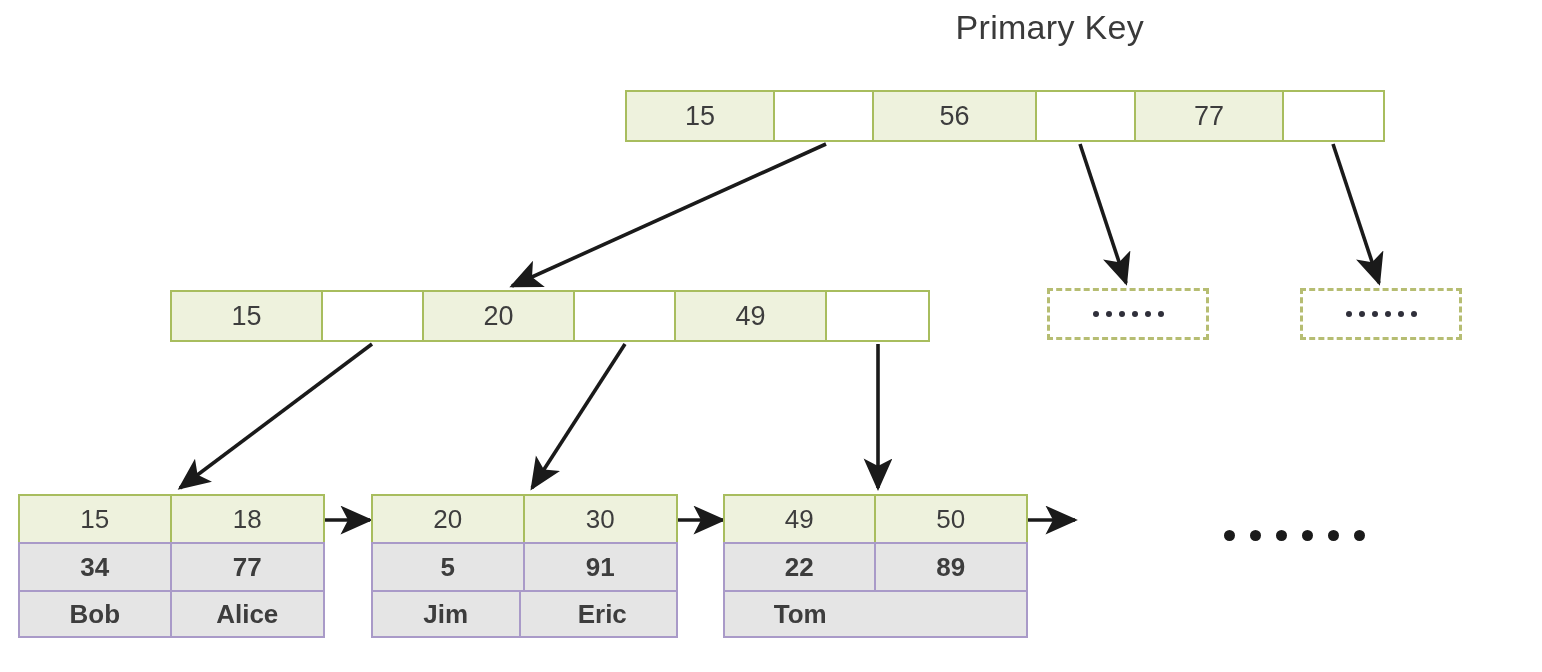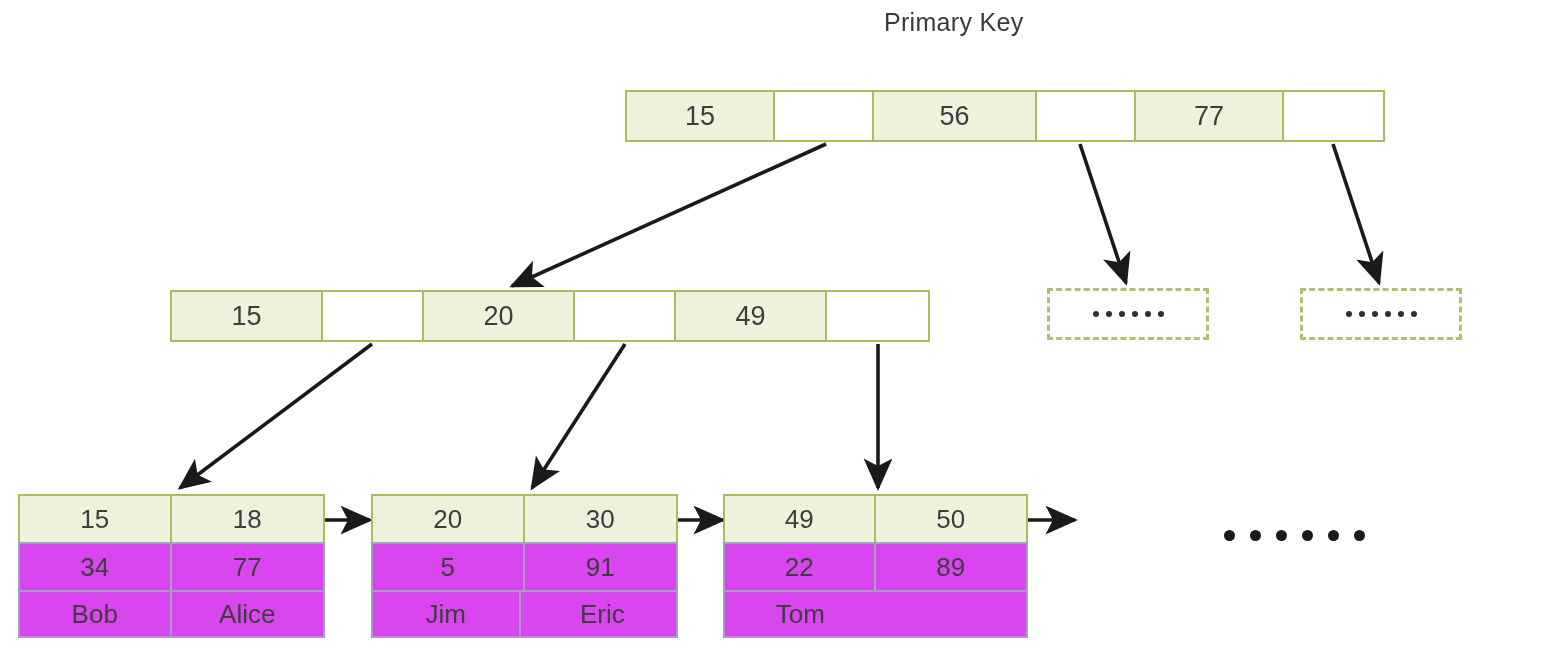--- a/index.html
+++ b/index.html
@@ -15,22 +15,22 @@
     font-family: "Liberation Sans", "DejaVu Sans", sans-serif;
     overflow: hidden;
   }
 
   
   .title {
     position: absolute;
     left: 884px;
     top: 8px;
     width: 260px;
-    text-align: left;
-    font-size: 25px;
+    text-align: right;
+    font-size: 34px;
     color: #3a3a3a;
     letter-spacing: .3px;
     white-space: nowrap;
   }
 
   
   .index-node {
     position: absolute;
     display: flex;
     box-sizing: border-box;
@@ -59,22 +59,23 @@
     display: flex;
     box-sizing: border-box;
   }
   .leaf-row.keys {
     border: 2px solid #a8bd5e;
     background: #eef2dd;
     border-bottom: none;
   }
   .leaf-row.data {
     border: 2px solid #a99ac8;
-    background: #d946ef;
+    background: #e5e5e5;
     border-bottom: none;
+    font-weight: bold;
   }
   .leaf-row.data.last { border-bottom: 2px solid #a99ac8; }
   .leaf-cell {
     box-sizing: border-box;
     display: flex;
     align-items: center;
     justify-content: center;
     font-size: 26px;
     color: #3d3d3d;
   }

